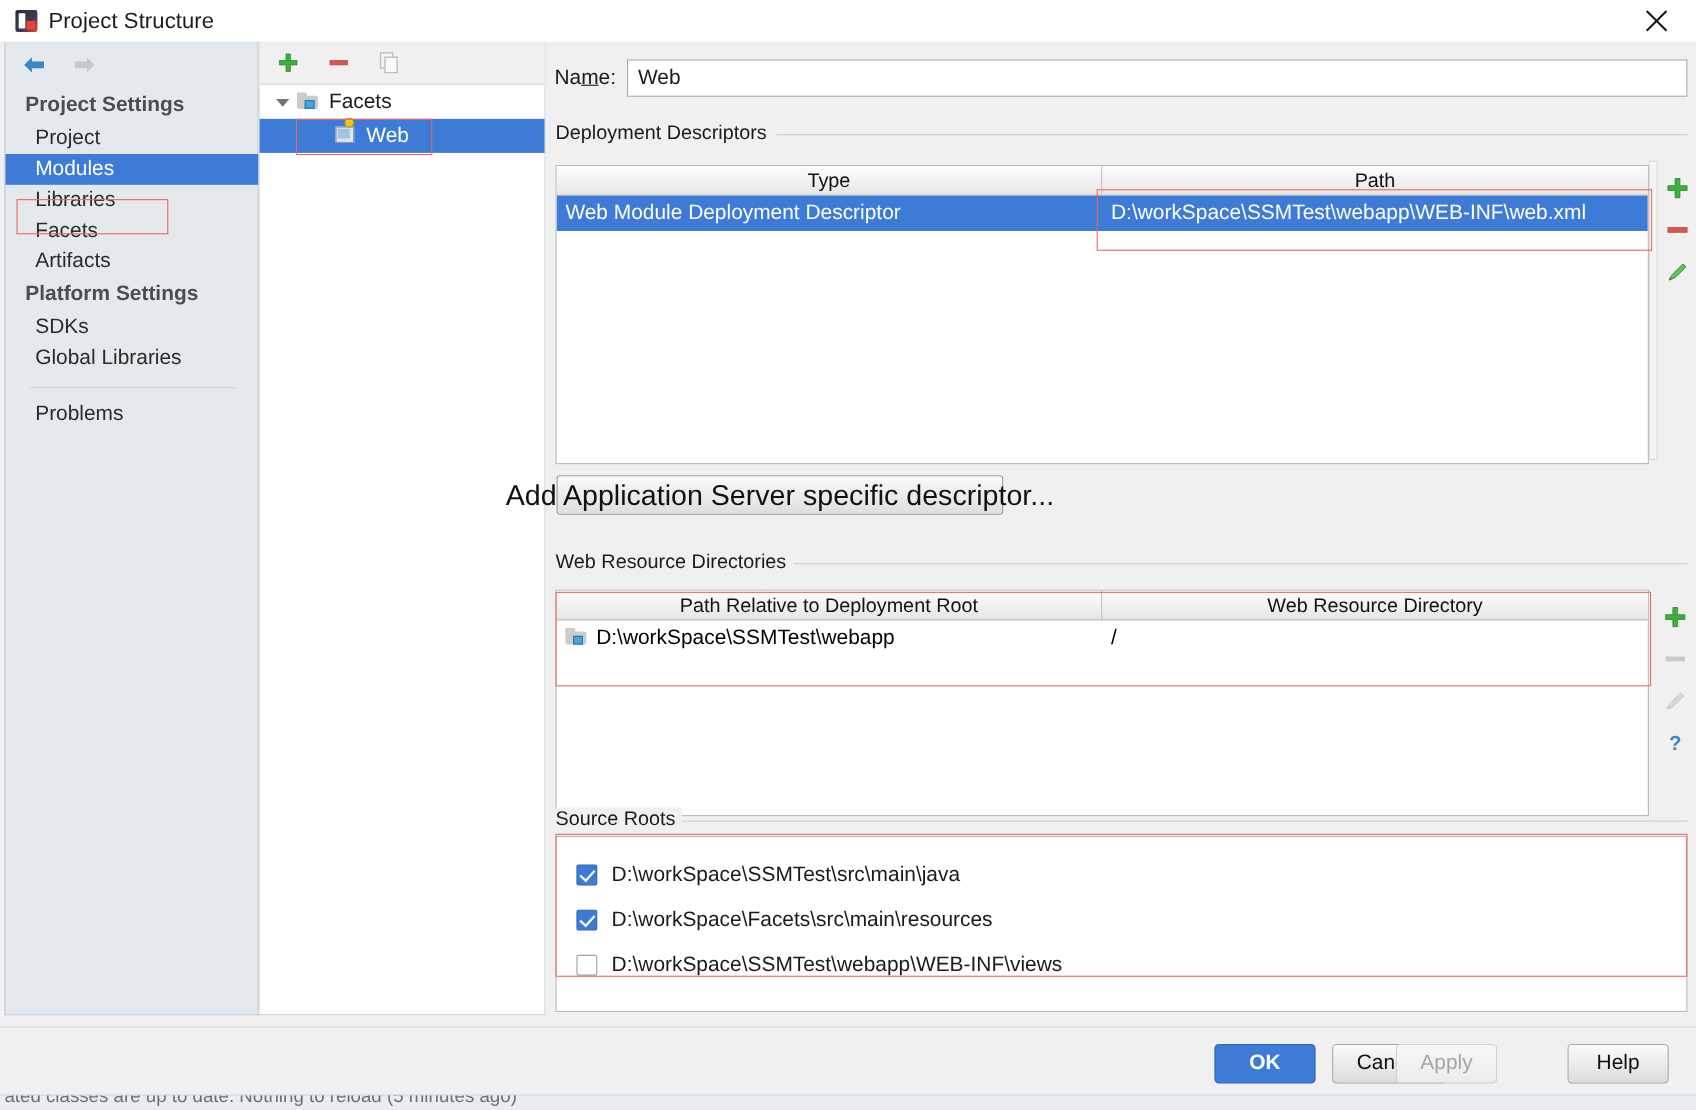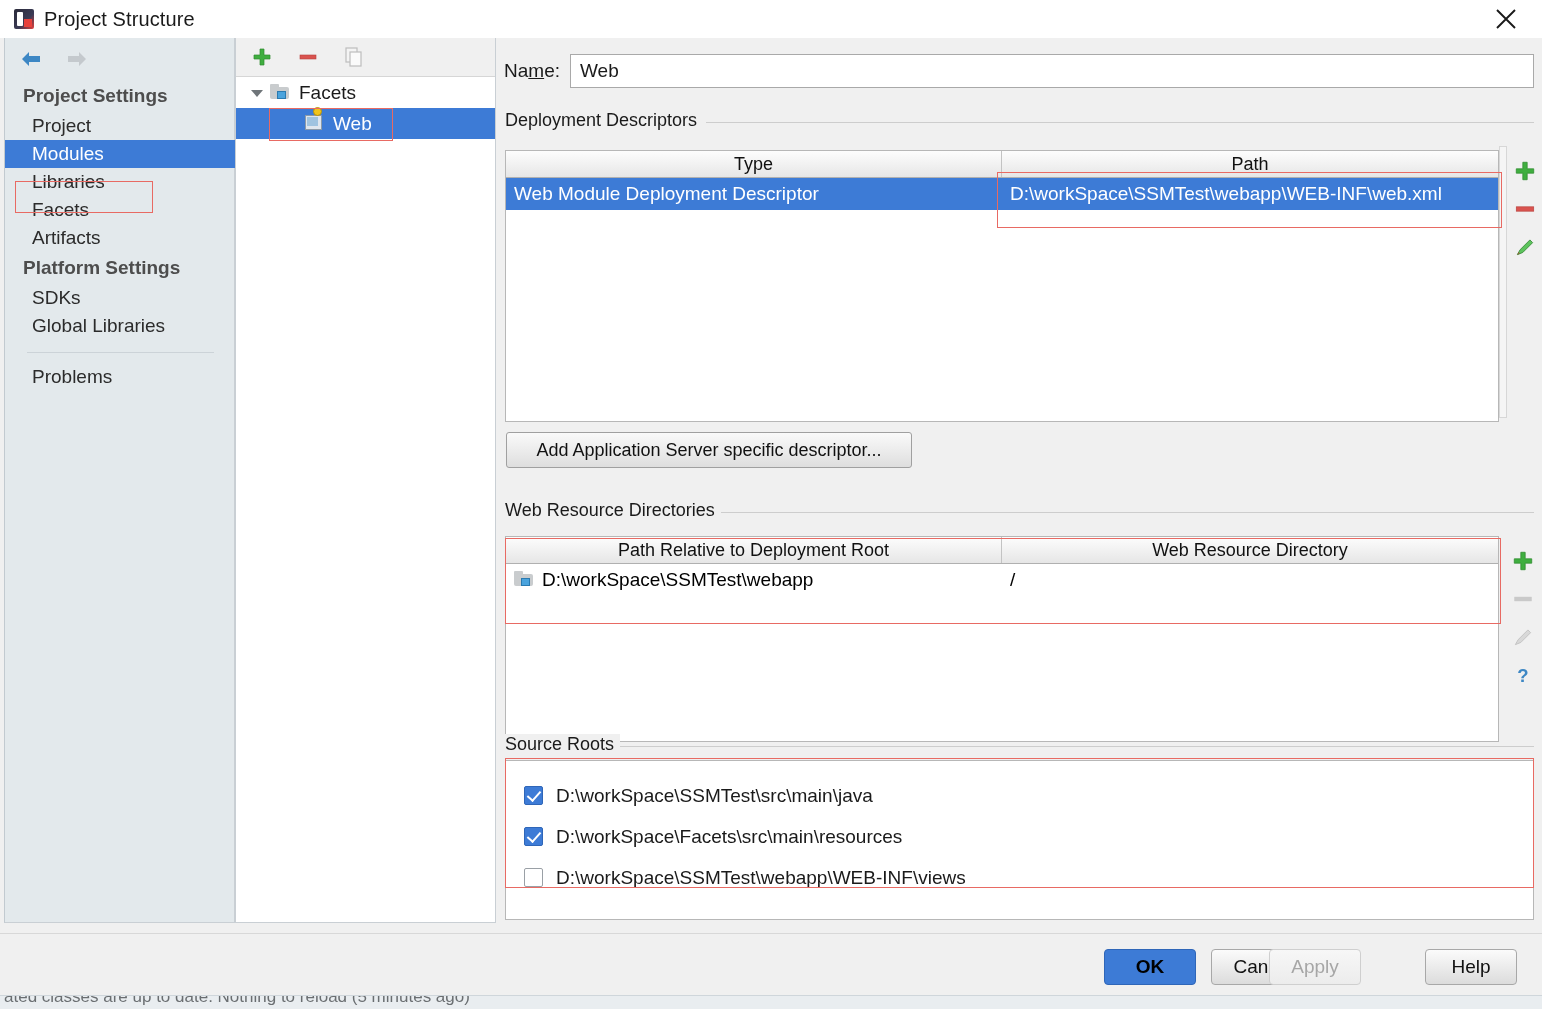--- a/index.html
+++ b/index.html
@@ -244,21 +244,21 @@
   .st-ico {
     width: 34px; height: 38px;
     display: flex; align-items: center; justify-content: center;
   }
 
   .btn-std {
     position: absolute;
     background: linear-gradient(#fafafa,#dedede);
     border: 1px solid #a0a0a0;
     border-radius: 3px;
-    font-size: 18px;
+    font-size: 26px;
     color: #111;
     font-family: "Liberation Sans", sans-serif;
     display: flex; align-items: center; justify-content: center;
     padding: 0 18px;
     white-space: nowrap;
   }
 
   
   .srlist {
     position: absolute;
@@ -313,21 +313,21 @@
     font-size: 19px;
     font-family: "Liberation Sans", sans-serif;
     display: flex; align-items: center; justify-content: center;
     border: 1px solid #a8a8a8;
     background: linear-gradient(#fbfbfb,#dcdcdc);
     color: #111;
   }
   .dlg-btn.primary {
     background: #3d7bd6;
     border: 1px solid #2f66b8;
-    color: #000000;
+    color: #ffffff;
     font-weight: bold;
   }
   .dlg-btn.disabled {
     color: #a6a6a6;
     background: linear-gradient(#f7f7f7,#ececec);
     border-color: #cfcfcf;
   }
 
   .statusbar {
     position: absolute;

